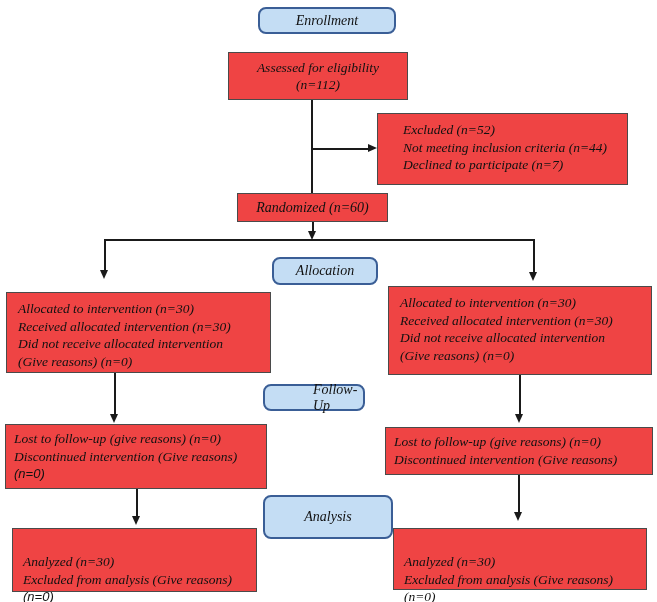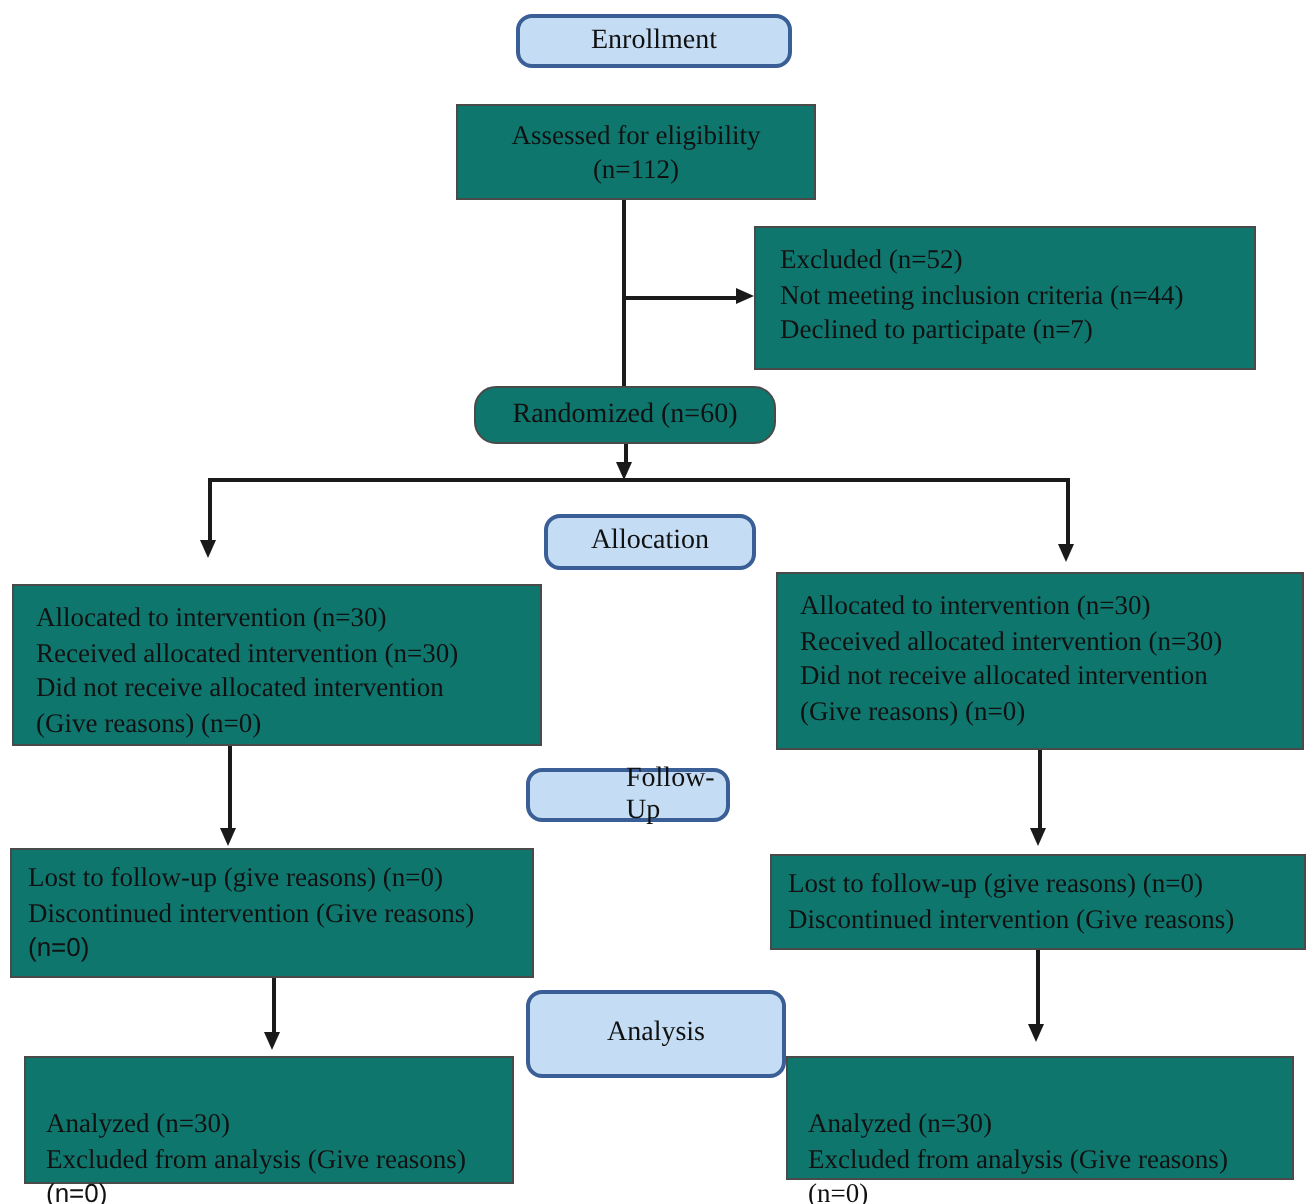--- a/index.html
+++ b/index.html
@@ -8,53 +8,54 @@
     background: #ffffff;
   }
   #canvas {
     position: relative;
     width: 657px;
     height: 602px;
     background: #ffffff;
     font-family: "Liberation Serif", "DejaVu Serif", serif;
     color: #111111;
     overflow: hidden;
+    font-style: italic;
   }
   
   .stage {
     position: absolute;
     background: #c4ddf4;
     border: 2px solid #3a5e96;
     border-radius: 8px;
     display: flex;
     align-items: center;
     justify-content: center;
     font-size: 14px;
     box-sizing: border-box;
   }
   
   .node {
     position: absolute;
-    background: #0f766e;
+    background: #ef4444;
     border: 1.5px solid #4a4a4a;
     box-sizing: border-box;
     font-size: 13.5px;
     line-height: 17.5px;
   }
   .node.center {
     display: flex;
     flex-direction: column;
     align-items: center;
     justify-content: center;
     text-align: center;
   }
   .node.leftalign {
     text-align: left;
   }
-  .pad-a { padding: 7px 8px 0 12px; }
+  .pad-a { padding: 7px 8px 0 25px; }
   .pad-b { padding: 7px 6px 0 11px; }
   .pad-c { padding: 5px 6px 0 8px; }
   .pad-d { padding: 24px 6px 0 10px; }
   .sans {
     font-family: "Liberation Sans", "DejaVu Sans", sans-serif;
     font-size: 13px;
   }
   
   .vline {
     position: absolute;
@@ -101,21 +102,21 @@
 
   <div class="hline" style="left:312px; top:148px; width:57px;"></div>
   <div class="ah-right" style="left:368px; top:144px;"></div>
 
   <div class="node leftalign pad-a" style="left:377px; top:113px; width:251px; height:72px;">
     <div>Excluded (n=52)</div>
     <div>Not meeting inclusion criteria (n=44)</div>
     <div>Declined to participate (n=7)</div>
   </div>
 
-  <div class="node center" style="left:237px; top:193px; width:151px; height:29px; font-size:14px;border-radius:11px;">
+  <div class="node center" style="left:237px; top:193px; width:151px; height:29px; font-size:14px;">
     <div>Randomized (n=60)</div>
   </div>
 
   <div class="vline" style="left:312px; top:222px; height:10px;"></div>
   <div class="ah-down" style="left:308px; top:231px;"></div>
 
   <div class="hline" style="left:105px; top:239px; width:430px;"></div>
 
   <div class="vline" style="left:104px; top:239px; height:32px;"></div>
   <div class="ah-down" style="left:100px; top:270px;"></div>

